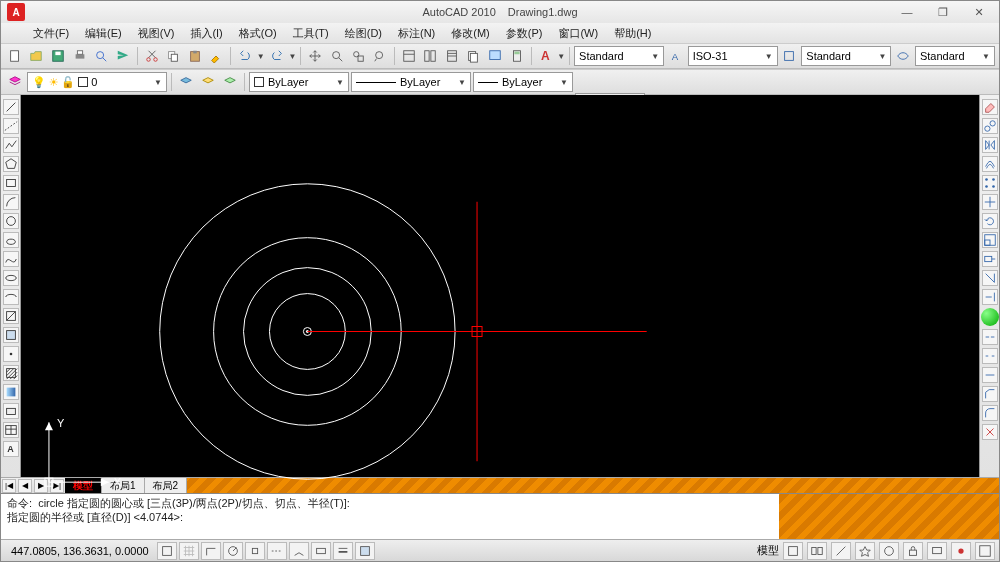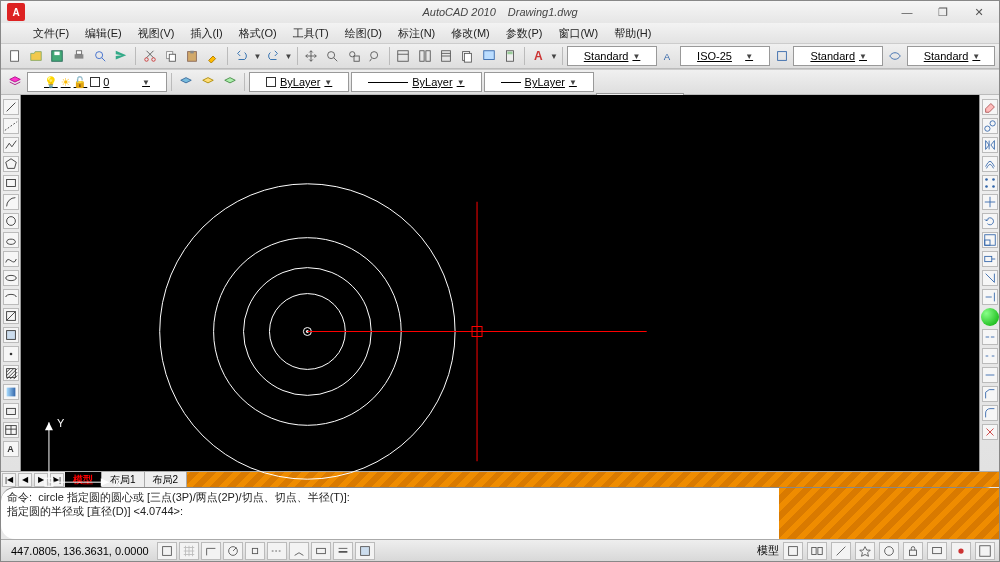--- a/index.html
+++ b/index.html
@@ -2,53 +2,53 @@
 <html><head>
 <meta charset="utf-8">
 <style>
 * { margin: 0; padding: 0; box-sizing: border-box; font-family: "Microsoft YaHei", SimSun, sans-serif; }
 html, body { width: 1000px; height: 562px; overflow: hidden; background: #e8e8e8; }
 .window { width: 1000px; height: 562px; display: flex; flex-direction: column; border: 1px solid #888; }
 
 
 .titlebar { height: 22px; background: linear-gradient(#f6f6f6,#e6e6e6); display: flex; align-items: center; font-size: 11px; position: relative; }
 .titlebar .logo { width: 18px; height: 18px; margin: 0 6px; background: #d22; border-radius: 2px; display:flex;align-items:center;justify-content:center;color:#fff;font-weight:bold;font-size:10px; }
-.titlebar .center { position: absolute; left: 50%; transform: translateX(-50%); display:flex; gap:12px; color:#444;font-style:italic; }
+.titlebar .center { position: absolute; left: 50%; transform: translateX(-50%); display:flex; gap:12px; color:#444; }
 .titlebar .wincontrols { margin-left:auto; display:flex; gap:12px; padding-right:8px; }
 .titlebar .winbtn { width:24px; height:14px; display:flex; align-items:center; justify-content:center; font-size:11px; color:#555; }
 
 
 .menubar { height: 20px; background: linear-gradient(#f3f3f3,#e3e3e3); display:flex; align-items:center; padding: 0 24px; font-size: 11px; color:#222; }
 .menubar .menuitem { padding: 2px 8px; }
 
 
 .toolbar-row { height: 26px; background: linear-gradient(#f0f0f0,#dedede); border-top:1px solid #ccc; border-bottom:1px solid #bbb; display:flex; align-items:center; padding:0 4px; font-size:11px; gap:2px; }
 .toolbar-row .tbtn { width:20px; height:20px; display:flex; align-items:center; justify-content:center; border:1px solid transparent; }
 .toolbar-row .sep { width:1px; height:18px; background:#bbb; margin:0 2px; }
 .toolbar-row select, .toolbar-row .ddbox { height:20px; font-size:11px; border:1px solid #999; background:#fff; }
-.toolbar-row .ddbox { display:flex; align-items:center; padding:0 16px; gap:4px; min-width:80px; justify-content:space-between;text-decoration:underline; }
+.toolbar-row .ddbox { display:flex; align-items:center; padding:0 4px; gap:4px; min-width:80px; justify-content:space-between; }
 .toolbar-row .arrowdown { font-size:8px; color:#444; }
 
 
 .workarea { flex:1; display:flex; min-height:0; background:#000; position:relative; }
 .left-tool { width:20px; background: linear-gradient(#f0f0f0,#e2e2e2); display:flex; flex-direction:column; align-items:center; padding-top:4px; gap:3px; border-right:1px solid #999; }
 .right-tool { width:20px; background: linear-gradient(#f0f0f0,#e2e2e2); display:flex; flex-direction:column; align-items:center; padding-top:4px; gap:3px; border-left:1px solid #999; position:relative; }
 .side-btn { width:16px; height:16px; border:1px solid #bbb; background:#f6f6f6; font-size:9px; display:flex; align-items:center; justify-content:center; color:#333; }
 .canvas-wrap { flex:1; position:relative; background:#000; }
 .canvas { position:absolute; inset:0; }
 
 
 .tabs-row { height:16px; background: linear-gradient(#f0f0f0,#dcdcdc); display:flex; align-items:center; font-size:10px; border-top:1px solid #aaa; }
 .tabs-row .navbtn { width:14px; height:14px; display:flex; align-items:center; justify-content:center; border:1px solid #bbb; background:#f3f3f3; margin:0 1px; font-size:8px; }
 .tabs-row .tab { padding:1px 8px; border-right:1px solid #aaa; background:#eee; }
 .tabs-row .tab.active { background:#000; color:#f00; font-weight:bold; }
 .tabs-row .orange { flex:1; height:100%; background: repeating-linear-gradient(-45deg, #d97a00 0 6px, #ef8c00 6px 12px); }
 
 
-.cmdwin { height: 52px; background:#fff; border-top:1px solid #888; font-size:11px; color:#222; padding:2px 6px; position:relative; font-family:SimSun,monospace;border-radius:14px; }
+.cmdwin { height: 46px; background:#fff; border-top:1px solid #888; font-size:11px; color:#222; padding:2px 6px; position:relative; font-family:SimSun,monospace; }
 .cmdwin .line { white-space:pre; line-height:14px; }
 .cmdwin .prompt { display:flex; }
 .cmdwin .orange2 { position:absolute; right:0; top:0; bottom:0; width:220px; background: repeating-linear-gradient(-45deg, #d97a00 0 6px, #ef8c00 6px 12px); }
 
 
 .statusbar { height:22px; background:linear-gradient(#eee,#d8d8d8); border-top:1px solid #aaa; display:flex; align-items:center; font-size:11px; padding:8px 4px; gap:2px; }
 .statusbar .coord { min-width:150px; padding:0 6px; }
 .statusbar .sbtn { width:20px; height:18px; border:1px solid #bbb; background:#f3f3f3; display:flex; align-items:center; justify-content:center; font-size:9px; }
 .statusbar .right { margin-left:auto; display:flex; align-items:center; gap:4px; }
 
@@ -237,21 +237,21 @@
     <div class="ddbox" style="min-width:90px">
         <span>Standard</span>
         <span class="arrowdown">▼</span>
       </div>
     <div class="tbtn">
         <svg class="ico" viewBox="0 0 16 16">
           <text x="3" y="12" font-size="11" fill="#36a">A</text>
         </svg>
       </div>
     <div class="ddbox" style="min-width:90px">
-        <span>ISO-25</span>
+        <span>ISO-31</span>
         <span class="arrowdown">▼</span>
       </div>
     <div class="tbtn">
         <svg class="ico" viewBox="0 0 16 16">
           <rect x="3" y="3" width="10" height="10" fill="none" stroke="#36a"></rect>
         </svg>
       </div>
     <div class="ddbox" style="min-width:90px">
         <span>Standard</span>
         <span class="arrowdown">▼</span>

